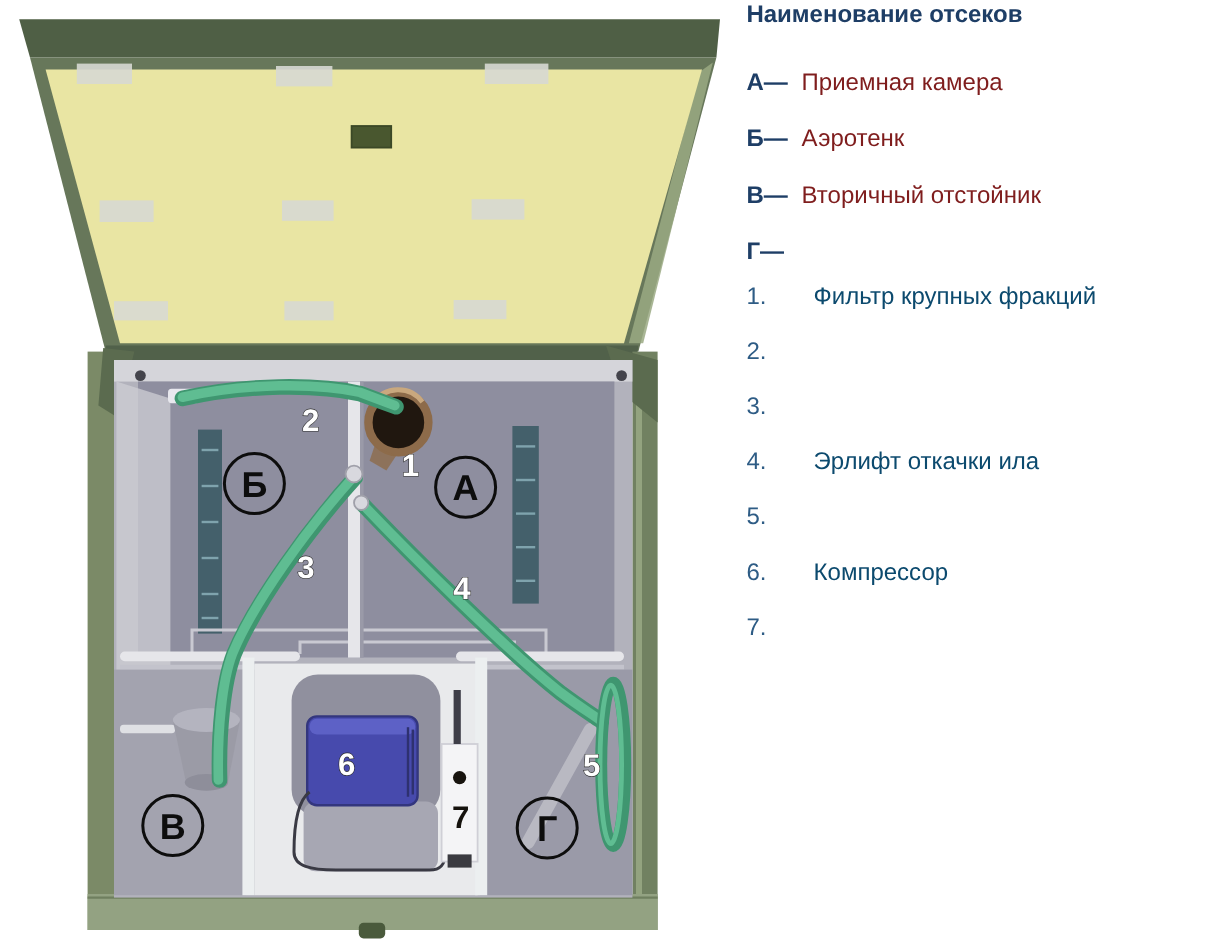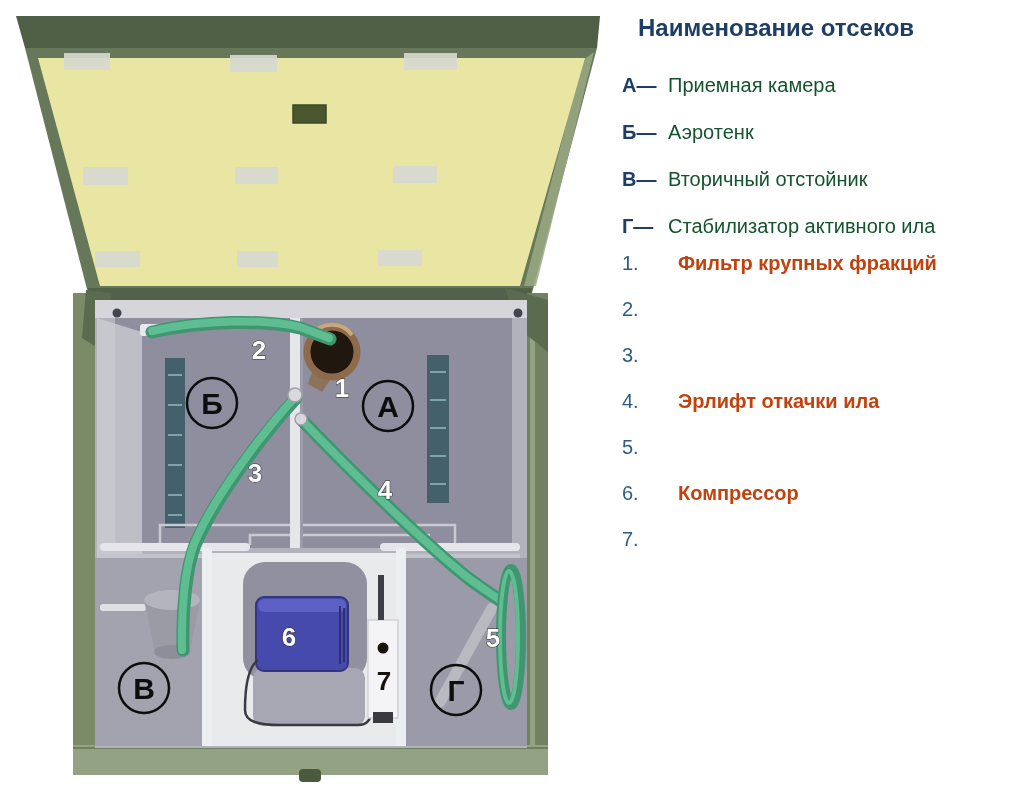--- a/index.html
+++ b/index.html
@@ -9,32 +9,32 @@
   }
   .diagram-svg{position:absolute;left:0;top:0;}
   svg text{font-family:"Liberation Sans", sans-serif;}
   .letter-label{fill:#0d0d0d;font-weight:bold;font-size:30px;}
   .num-label{fill:#ffffff;stroke:#2d2d2d;stroke-width:1;paint-order:stroke;font-weight:bold;font-size:26px;}
   .num-label-dark{fill:#15120d;font-weight:bold;font-size:26px;}
   .legend{
     position:absolute;left:622px;top:0;width:392px;color:#2e5c85;
   }
   .legend .heading{
-    margin:16px;font-size:24px;line-height:24px;font-weight:bold;color:#1e3e66;
+    margin:0;font-size:20px;line-height:24px;font-weight:bold;color:#1e3e66;
   }
   .heading-1{margin-top:46px;}
   .heading-2{margin-top:43px;line-height:38px;width:380px;}
   .comp-row{display:flex;margin-top:23px;font-size:20px;line-height:24px;}
   .comp-row.first{margin-top:33px;}
   .comp-letter{font-weight:bold;color:#1e3e66;width:46px;flex:0 0 46px;}
-  .comp-name{color:#14532d;}
+  .comp-name{color:#7f1d1d;}
   .list-row{display:flex;margin-top:22px;font-size:20px;line-height:24px;}
   .list-row.first{margin-top:13px;}
   .list-num{color:#2e5c85;width:56px;flex:0 0 56px;}
-  .list-name{color:#c2410c;font-weight:bold;}
+  .list-name{color:#0c4a6e;}
 </style>
 </head>
 <body>
 
 <div class="stage">
 
   <svg class="diagram-svg" width="620" height="787" viewBox="0 0 620 787">
 
     <g>
 
@@ -221,21 +221,20 @@
     <div class="comp-row">
       <span class="comp-letter">Б—</span>
       <span class="comp-name">Аэротенк</span>
     </div>
     <div class="comp-row">
       <span class="comp-letter">В—</span>
       <span class="comp-name">Вторичный отстойник</span>
     </div>
     <div class="comp-row">
       <span class="comp-letter">Г—</span>
-      <span class="comp-name">Стабилизатор активного ила</span>
     </div>
 
 
     <div class="list-row first">
       <span class="list-num">1.</span>
       <span class="list-name">Фильтр крупных фракций</span>
     </div>
     <div class="list-row">
       <span class="list-num">2.</span>
     </div>

